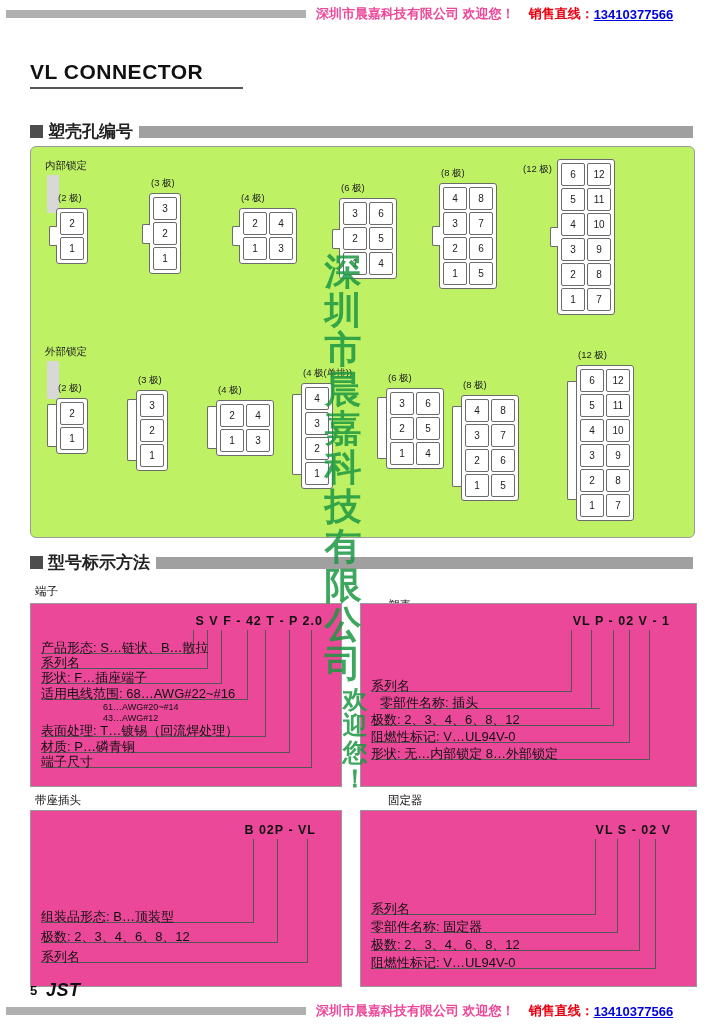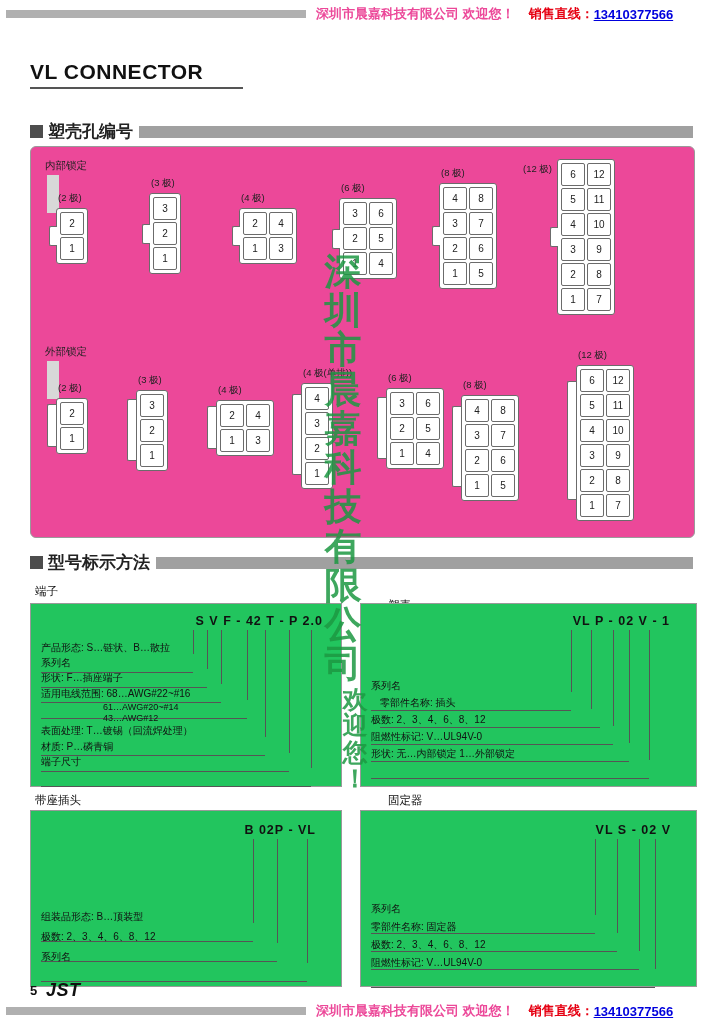--- a/index.html
+++ b/index.html
@@ -17,43 +17,43 @@
   .title{position:absolute;left:30px;top:60px;font-size:21px;font-weight:800;letter-spacing:.5px;
          border-bottom:2px solid #555;padding-bottom:3px;padding-right:40px;}
 
   
   .section-bar{position:absolute;left:30px;width:663px;height:13px;display:flex;align-items:center;}
   .section-bar .sq{width:13px;height:13px;background:#4d4d4d;margin-right:5px;flex:0 0 auto;}
   .section-bar .sec-label{font-size:17px;font-weight:600;color:#222;white-space:nowrap;margin-right:6px;}
   .section-bar .bar{flex:1;height:12px;background:#a0a0a0;}
 
   
-  .dbox{position:absolute;left:30px;top:146px;width:663px;height:390px;border:1px solid #9a9a9a;border-radius:6px;background:#ec4899;}
+  .dbox{position:absolute;left:30px;top:146px;width:663px;height:390px;border:1px solid #9a9a9a;border-radius:6px;background:#bef264;}
   .lock-label{position:absolute;font-size:10.5px;color:#222;white-space:nowrap;}
   .side-tag{position:absolute;width:12px;height:38px;background:#d8d8d8;}
 
   
   .conn{position:absolute;}
   .conn-label{font-size:9.5px;color:#222;margin:0 0 3px 2px;white-space:nowrap;}
   .side-label{display:flex;align-items:flex-start;gap:5px;}
   .side-label .conn-label{margin:4px 0 0 0;}
   .shell{display:grid;gap:2px;padding:3px;border:1.5px solid #6b6b6b;border-radius:3px;background:#fff;position:relative;width:max-content;}
   .cell{width:22px;height:21px;border:1.5px solid #6b6b6b;border-radius:2px;background:#fff;
         display:flex;align-items:center;justify-content:center;font-size:10px;color:#222;}
   .shell.int::before{content:"";position:absolute;left:-8px;top:50%;transform:translateY(-50%);
         width:7px;height:18px;border:1.5px solid #6b6b6b;border-right:none;border-radius:2px 0 0 2px;background:#fff;}
   .shell.ext::before{content:"";position:absolute;left:-10px;top:10%;
         width:8px;height:76%;border:1.5px solid #6b6b6b;border-right:none;border-radius:2px 0 0 2px;background:#fff;}
 
   
   .col-head{position:absolute;font-size:11.5px;color:#111;white-space:nowrap;}
-  .mbox{position:absolute;border:1px solid #999;background:#22c55e;}
+  .mbox{position:absolute;border:1px solid #999;background:#ec4899;}
   .mcode{position:absolute;font-weight:bold;font-size:12.5px;letter-spacing:1px;color:#111;white-space:nowrap;}
-  .mrow{position:absolute;left:10px;font-size:10px;line-height:11px;color:#111;white-space:nowrap;
-        border-bottom:1px solid #555;padding-bottom:19px;}
+  .mrow{position:absolute;left:10px;font-size:13px;line-height:11px;color:#111;white-space:nowrap;
+        border-bottom:1px solid #555;padding-bottom:0;}
   .msub{position:absolute;left:72px;font-size:9px;line-height:11px;color:#111;white-space:nowrap;}
   .vline{position:absolute;width:1px;background:#555;}
 
   
   .pagenum{position:absolute;left:30px;top:983px;font-size:13px;font-weight:bold;}
   .logo{position:absolute;left:46px;top:980px;font-size:18px;font-weight:900;font-style:italic;letter-spacing:.5px;}
 
   
   .wm{position:absolute;z-index:10;pointer-events:none;color:rgba(28,152,66,.85);font-weight:bold;width:42px;text-align:center;}
   .wm1{left:322px;top:252px;font-size:37px;line-height:1.06;}
@@ -264,21 +264,21 @@
     <div class="mcode" style="right:26px;top:10px;">VL P - 02 V - 1</div>
     <div class="vline" style="left:210px;top:26px;height:62px;"></div>
     <div class="vline" style="left:230px;top:26px;height:79px;"></div>
     <div class="vline" style="left:252px;top:26px;height:96px;"></div>
     <div class="vline" style="left:268px;top:26px;height:113px;"></div>
     <div class="vline" style="left:288px;top:26px;height:130px;"></div>
     <div class="mrow" style="top:76px;width:200px;">系列名</div>
     <div class="mrow" style="top:93px;width:220px;margin-left:9px;">零部件名称: 插头</div>
     <div class="mrow" style="top:110px;width:242px;">极数: 2、3、4、6、8、12</div>
     <div class="mrow" style="top:127px;width:258px;">阻燃性标记: V…UL94V-0</div>
-    <div class="mrow" style="top:144px;width:278px;">形状: 无…内部锁定 1…外部锁定</div>
+    <div class="mrow" style="top:144px;width:278px;">形状: 无…内部锁定 8…外部锁定</div>
   </div>
 
   <div class="mbox" style="left:30px;top:810px;width:310px;height:175px;">
     <div class="mcode" style="right:25px;top:12px;">B 02P - VL</div>
     <div class="vline" style="left:222px;top:28px;height:84px;"></div>
     <div class="vline" style="left:246px;top:28px;height:104px;"></div>
     <div class="vline" style="left:276px;top:28px;height:124px;"></div>
     <div class="mrow" style="top:100px;width:212px;">组装品形态: B…顶装型</div>
     <div class="mrow" style="top:120px;width:236px;">极数: 2、3、4、6、8、12</div>
     <div class="mrow" style="top:140px;width:266px;">系列名</div>

